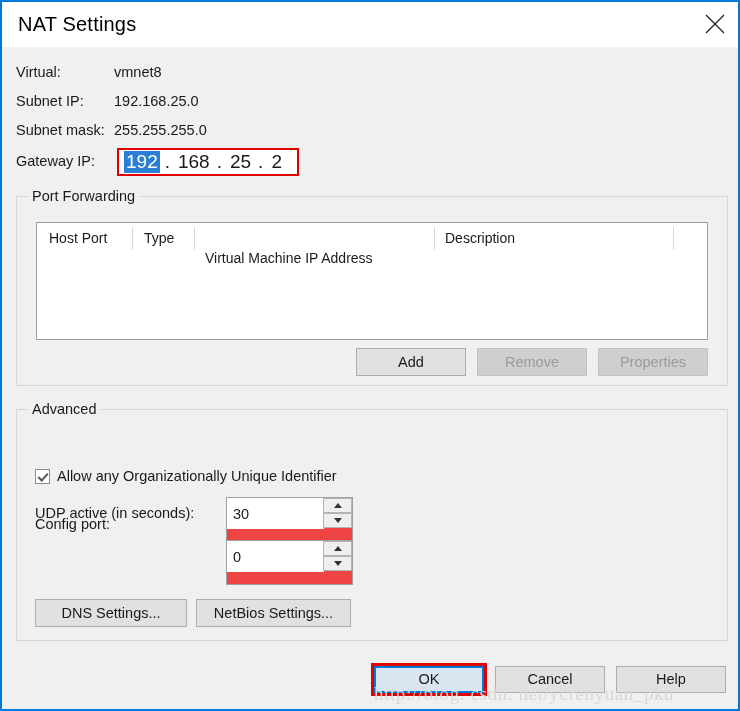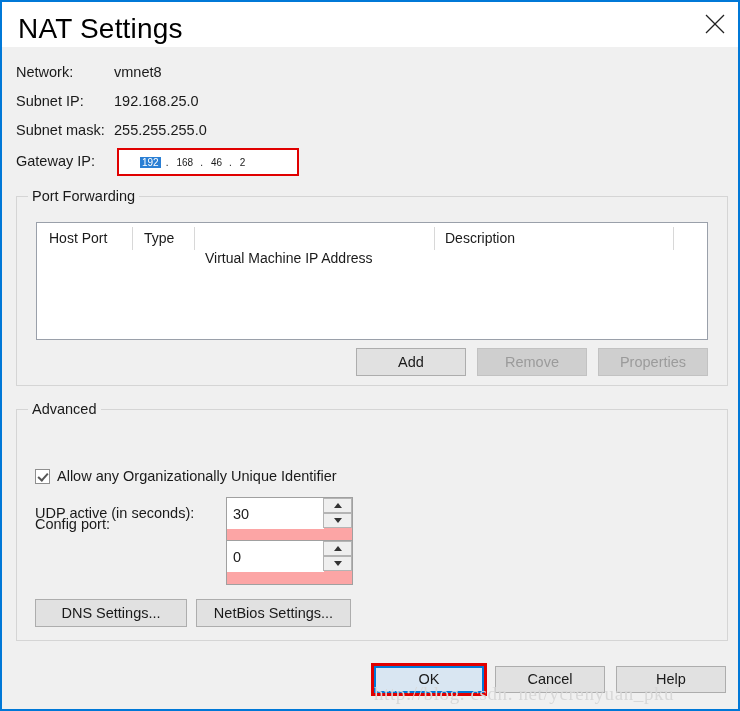--- a/index.html
+++ b/index.html
@@ -25,21 +25,21 @@
     left: 0; top: 0;
     width: 736px;
     height: 45px;
     background: #ffffff;
     box-sizing: border-box;
   }
   #title-text {
     position: absolute;
     left: 16px;
     top: 11px;
-    font-size: 28px;
+    font-size: 20px;
     color: #000000;
     letter-spacing: 0.2px;
     white-space: nowrap;
     text-align: center;
   }
   #close-button {
     position: absolute;
     right: 0; top: 0;
     width: 46px;
     height: 45px;
@@ -69,25 +69,25 @@
   }
   #gateway-ip-field {
     position: absolute;
     left: 117px;
     top: 148px;
     width: 178px;
     height: 24px;
     background: #ffffff;
     border: 1px solid #ffffff;
     box-sizing: border-box;
-    font-size: 10px;
+    font-size: 19px;
     color: #1a1a1a;
     display: flex;
     align-items: center;
-    padding-left: 20px;
+    padding-left: 4px;
     cursor: text;
   }
   .ip-octet { display:inline-block; padding: 0 2px; }
   .ip-octet.selected {
     background: #2a7fd4;
     color: #ffffff;
   }
   .ip-dot { display:inline-block; padding: 0 6px 0 5px; color:#1a1a1a; }
   
   .groupbox {
@@ -214,21 +214,21 @@
     left: 33px;
     font-size: 14.5px;
     color: #1a1a1a;
     white-space: nowrap;
   }
   .spinner {
     position: absolute;
     width: 127px;
     height: 45px;
     border: 1px solid #a0a0a0;
-    background: #fca5a5;
+    background: #ef4444;
     box-sizing: border-box;
     padding-left: 34px;
   }
   .spin-input {
     position: absolute;
     left: 0; top: 0;
     width: 97px;
     height: 31px;
     display: flex;
     align-items: center;
@@ -297,41 +297,41 @@
     <div id="title-text">NAT Settings</div>
     <div id="close-button">
       <svg width="22" height="22" viewBox="0 0 22 22">
         <line x1="2" y1="2" x2="20" y2="20" stroke="#222" stroke-width="1.3"></line>
         <line x1="20" y1="2" x2="2" y2="20" stroke="#222" stroke-width="1.3"></line>
       </svg>
     </div>
   </div>
 
   <div class="info-row" style="top:62px;">
-    <span class="info-label">Network:</span>
+    <span class="info-label">Virtual:</span>
     <span class="info-value">vmnet8</span>
   </div>
   <div class="info-row" style="top:91px;">
     <span class="info-label">Subnet IP:</span>
     <span class="info-value">192.168.25.0</span>
   </div>
   <div class="info-row" style="top:120px;">
     <span class="info-label">Subnet mask:</span>
     <span class="info-value">255.255.255.0</span>
   </div>
   <div class="info-row" style="top:151px;">
     <span class="info-label">Gateway IP:</span>
   </div>
 
   <div id="gateway-ip-field">
     <span class="ip-octet selected">192</span>
     <span class="ip-dot">.</span>
     <span class="ip-octet">168</span>
     <span class="ip-dot">.</span>
-    <span class="ip-octet">46</span>
+    <span class="ip-octet">25</span>
     <span class="ip-dot">.</span>
     <span class="ip-octet">2</span>
   </div>
   <div id="gateway-annotation"></div>
 
   <div class="groupbox" style="left:14px; top:194px; width:712px; height:190px;">
     <div class="group-legend">Port Forwarding</div>
 
     <div id="pf-table">
       <div id="pf-header">

